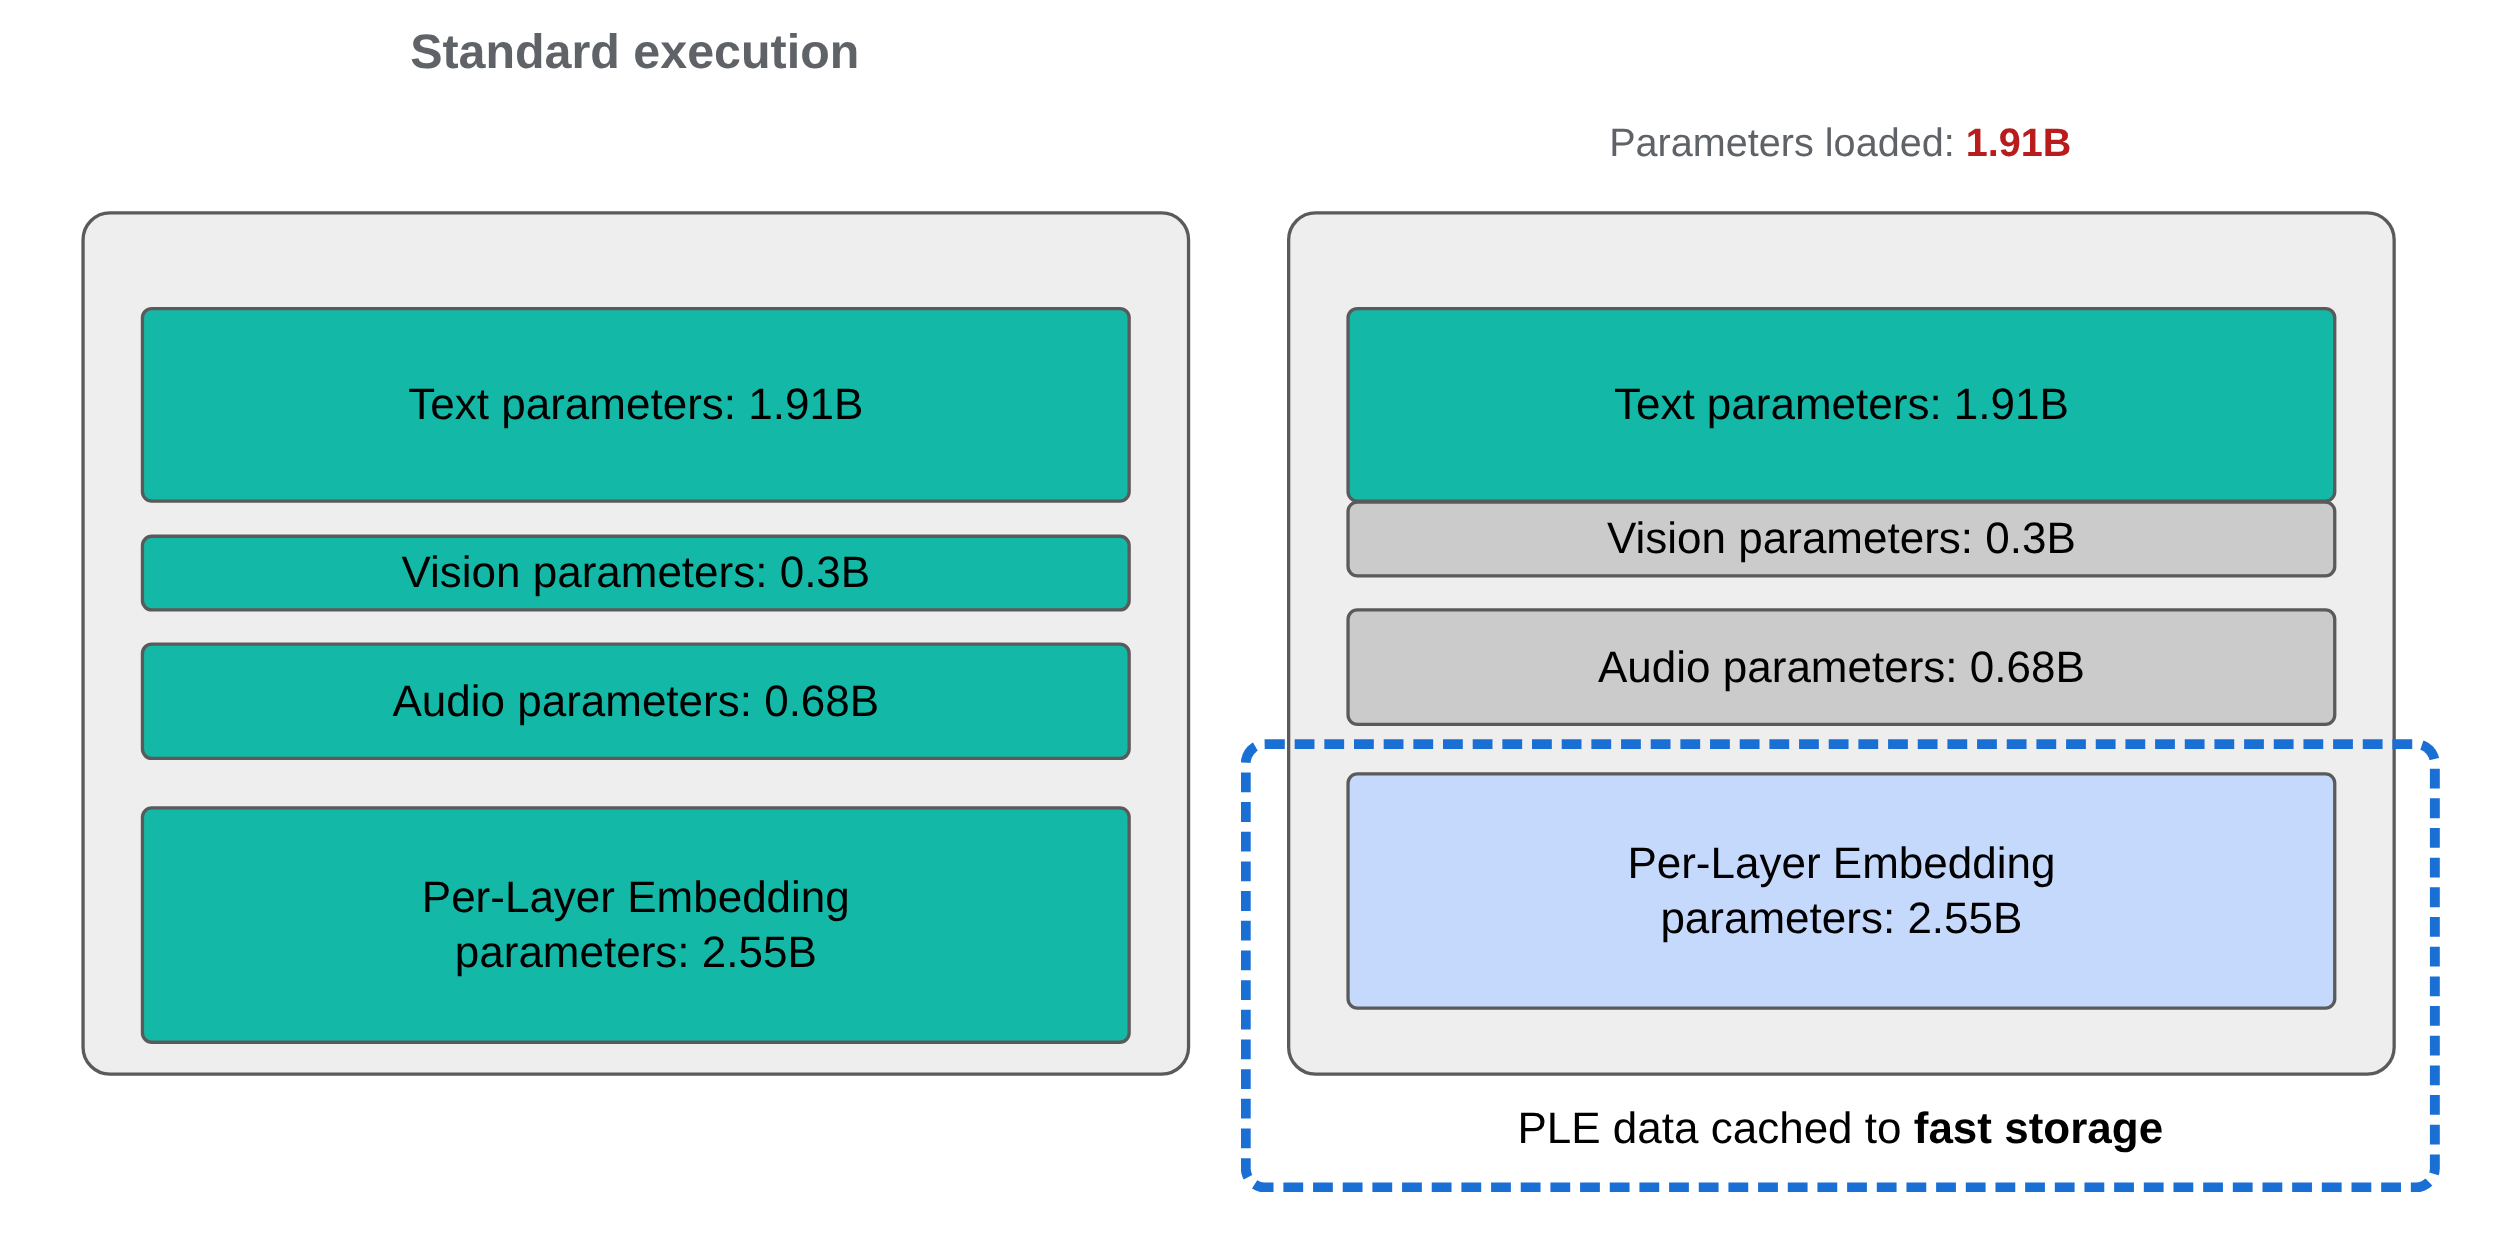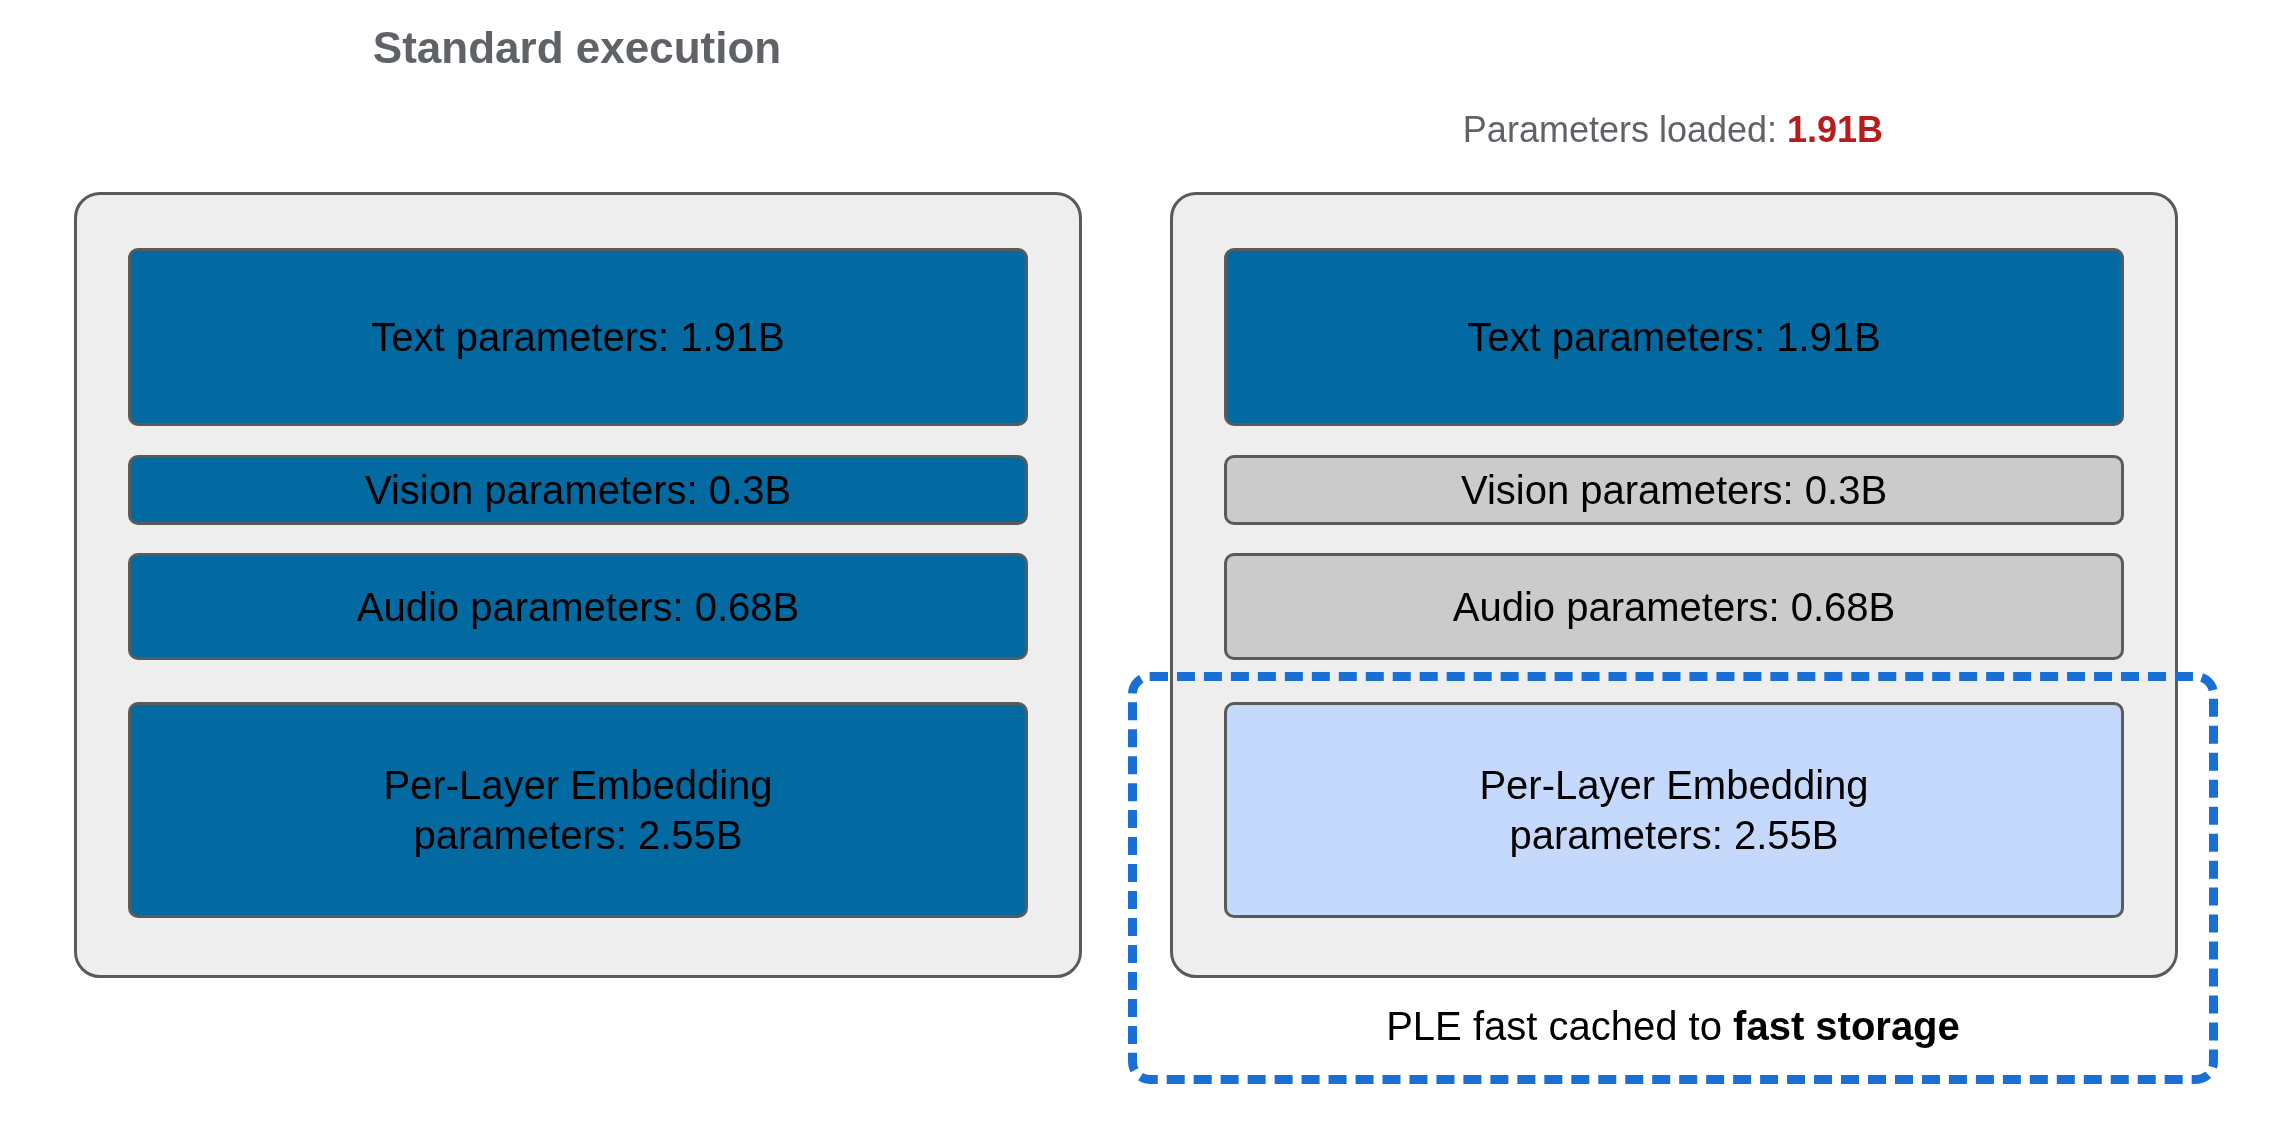--- a/index.html
+++ b/index.html
@@ -66,21 +66,21 @@
     border: 3px solid #5a5a5a;
     border-radius: 10px;
     display: flex;
     align-items: center;
     justify-content: center;
     text-align: center;
     font-size: 40px;
     line-height: 50px;
     color: #000000;
   }
-  .block.blue   { background: #0369a1; }
+  .block.blue   { background: #14b8a6; margin-top: 31px; }
   .block.gray   { background: #cbcbcb; }
   .block.ltblue { background: #c5d9fd; }
 
   
   #blk-l-text   { left: 128px; top: 248px; width: 900px; height: 178px; }
   #blk-l-vision { left: 128px; top: 455px; width: 900px; height: 70px;  }
   #blk-l-audio  { left: 128px; top: 553px; width: 900px; height: 107px; }
   #blk-l-ple    { left: 128px; top: 702px; width: 900px; height: 216px; }
 
   
@@ -158,15 +158,15 @@
   <div class="block gray" id="blk-r-audio">
     <span>Audio parameters: 0.68B</span>
   </div>
 
   <div class="block ltblue" id="blk-r-ple">
     <span><span>Per-Layer Embedding</span><br><span>parameters: 2.55B</span></span>
   </div>
 
   <div id="cache-region"></div>
 
-  <div id="cache-caption"><span>PLE fast cached to </span><b>fast storage</b></div>
+  <div id="cache-caption"><span>PLE data cached to </span><b>fast storage</b></div>
 
 </div>
 
 </body></html>

